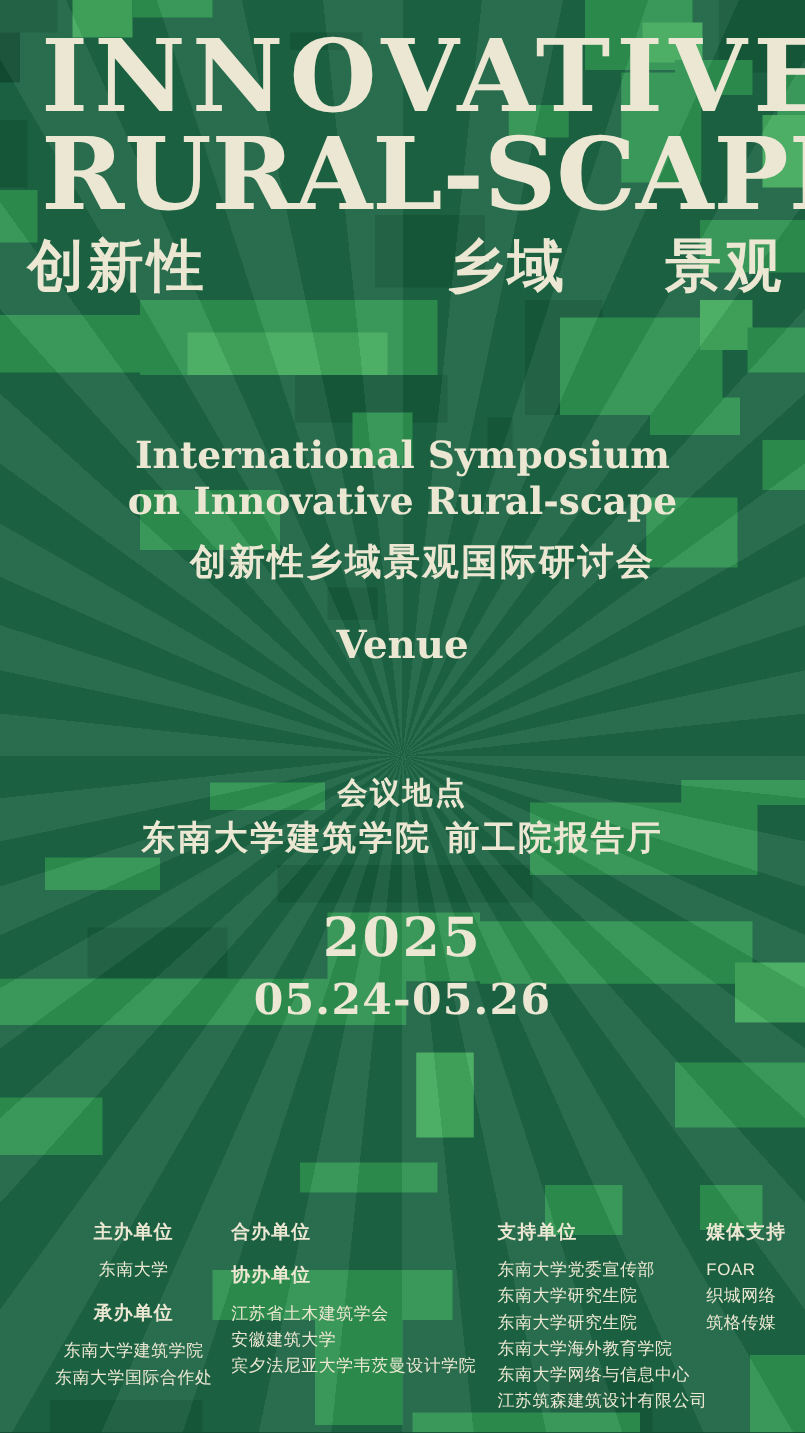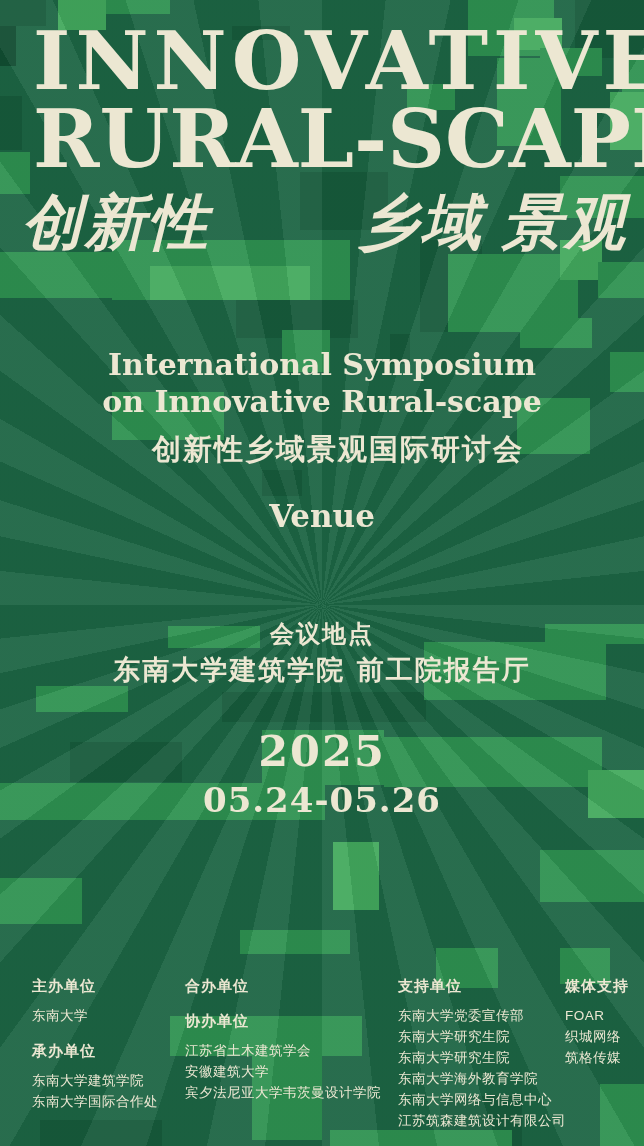--- a/index.html
+++ b/index.html
@@ -27,37 +27,37 @@
       rgba(5,45,27,0.09) 6deg 12deg);
   }
   .txt{position:absolute;z-index:3;}
   .serif{font-family:"DejaVu Serif","Liberation Serif",serif;}
   .center{left:0;width:100%;text-align:center;}
 
   .title-block{top:22px;left:33px;right:24px;}
   .title-line1{font-size:80px;line-height:78px;letter-spacing:5px;font-weight:600;white-space:nowrap;}
   .title-line2{font-size:80px;line-height:78px;letter-spacing:0px;font-weight:600;white-space:nowrap;}
   .cn-title-row{top:183px;height:54px;}
-  .cn-title{position:absolute;font-size:60px;font-weight:bold;letter-spacing:3px;white-space:nowrap;font-style:italic;}
+  .cn-title{position:absolute;font-size:45px;font-weight:bold;letter-spacing:3px;white-space:nowrap;}
   .cn-left{left:22px;}
   .cn-mid{left:358px;}
   .cn-right{right:16px;}
 
   .sym-en{top:346px;font-size:30px;line-height:37px;font-weight:bold;}
   .sym-cn{top:430px;font-size:29px;font-weight:bold;letter-spacing:2px;padding-left:32px;}
   .venue-h{top:498px;font-size:31px;font-weight:bold;}
   .venue-en{top:539px;font-size:28px;line-height:34px;font-weight:bold;}
   .venue-cn-h{top:618px;font-size:24px;font-weight:bold;letter-spacing:2px;}
   .venue-cn-d{top:652px;font-size:27px;font-weight:bold;letter-spacing:2px;}
   .year{top:726px;font-size:43px;font-weight:700;letter-spacing:2px;}
   .range{top:780px;font-size:34px;font-weight:600;letter-spacing:1px;}
 
   .credits{position:absolute;top:0;left:0;width:100%;height:100%;z-index:3;}
   .col{position:absolute;top:976px;}
-  .col1{left:32px;width:150px;}
+  .col1{left:32px;width:150px;text-align:center;}
   .col2{left:185px;width:212px;}
   .col3{left:398px;width:168px;}
   .col4{left:565px;width:78px;}
   .group{margin-bottom:15px;}
   .clabel{font-size:15px;font-weight:bold;letter-spacing:1px;margin-bottom:9px;line-height:20px;}
   .citem{font-size:13.5px;line-height:21px;letter-spacing:0.5px;white-space:nowrap;}
 </style>
 </head>
 <body>
 

